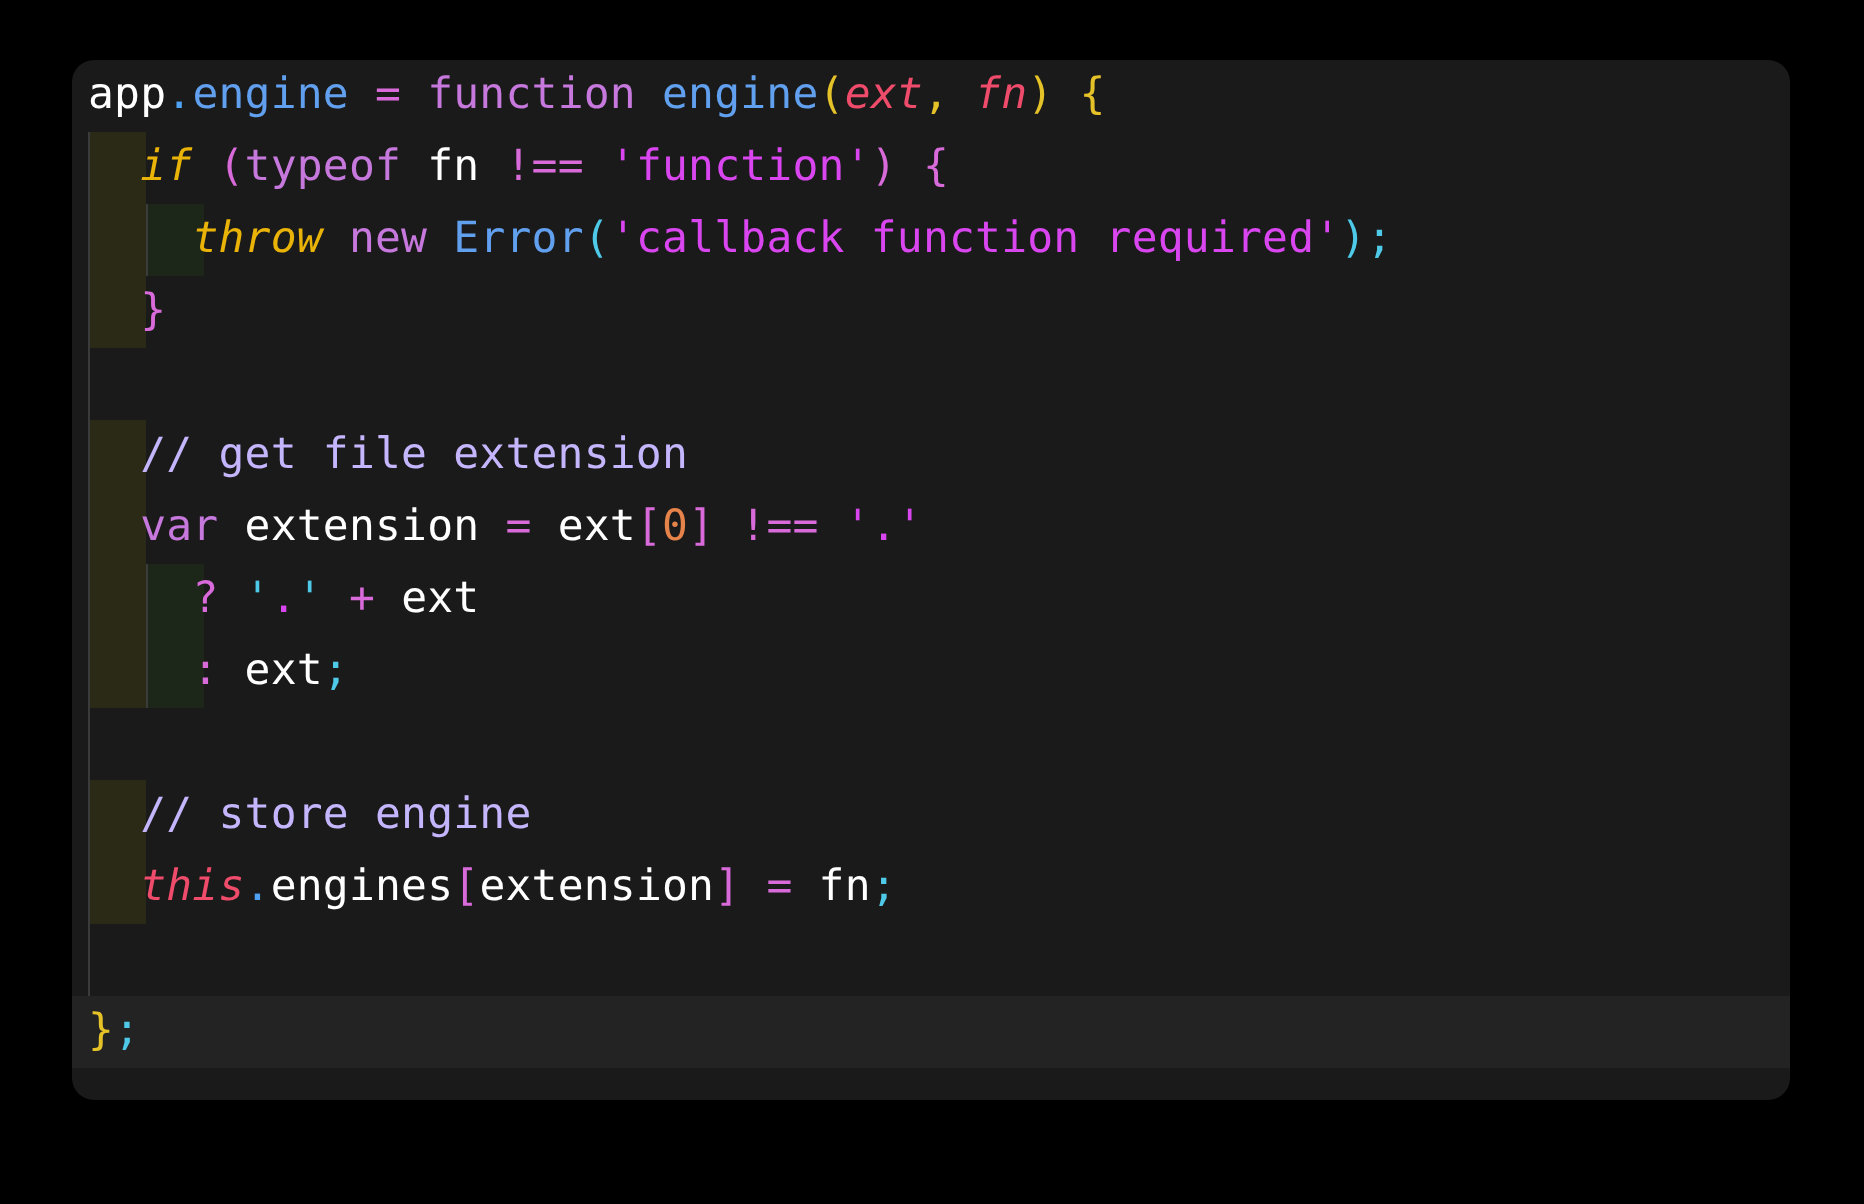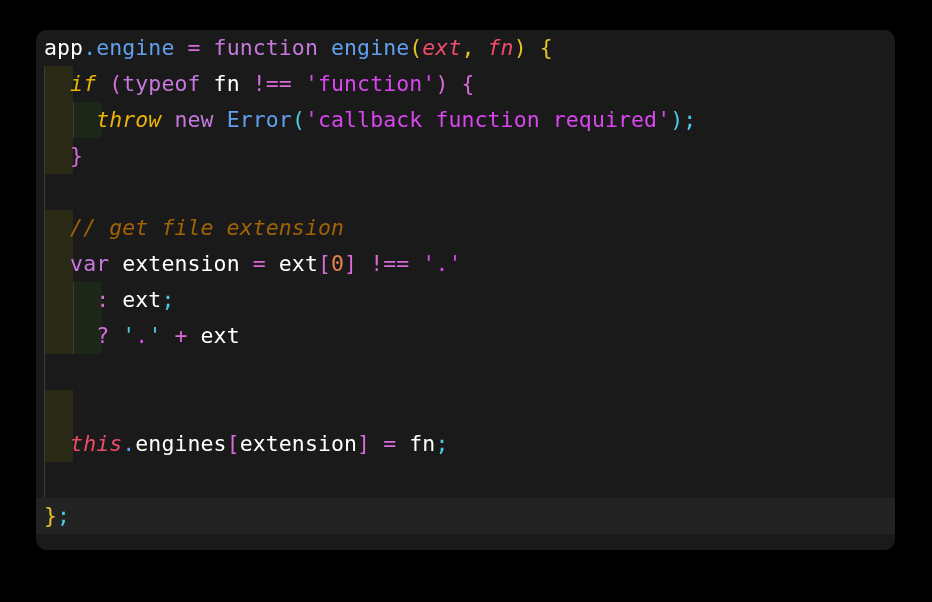--- a/index.html
+++ b/index.html
@@ -86,21 +86,21 @@
   .t-white    { color: #ffffff; }
   .t-keyword  { color: #c678dd; }             
   .t-control  { color: #eab308; font-style: italic; }  
   .t-this     { color: #ef4b6b; font-style: italic; }  
   .t-func     { color: #61a0ef; }             
   .t-dot      { color: #4ea1f3; }             
   .t-op       { color: #d96ad9; }             
   .t-string   { color: #d946ef; }             
   .t-quote    { color: #4ec9e8; }             
   .t-number   { color: #e5834a; }             
-  .t-comment  { color: #a16207; font-style: italic; }
+  .t-comment  { color: #c4b5fd; }
   .t-semi     { color: #4ec9e8; }             
   .t-br-y     { color: #e6c229; }             
   .t-br-m     { color: #d96ad9; }             
   .t-br-c     { color: #4ec9e8; }             
 </style>
 </head>
 <body>
 
 <div id="code-editor-panel">
   <div id="code-surface">
@@ -123,22 +123,22 @@
         <div class="indent-guide" style="left: 37px; top: 252px; height: 72px;"></div>
       </div>
     <div id="code-lines">
         <div class="code-line"><span class="line-text"><span class="t-white">app</span><span class="t-dot">.</span><span class="t-func">engine</span><span class="t-plain"> </span><span class="t-op">=</span><span class="t-plain"> </span><span class="t-keyword">function</span><span class="t-plain"> </span><span class="t-func">engine</span><span class="t-br-y">(</span><span class="t-this">ext</span><span class="t-br-y">,</span><span class="t-plain"> </span><span class="t-this">fn</span><span class="t-br-y">)</span><span class="t-plain"> </span><span class="t-br-y">{</span></span></div>
         <div class="code-line"><span class="line-text"><span class="t-plain">  </span><span class="t-control">if</span><span class="t-plain"> </span><span class="t-br-m">(</span><span class="t-keyword">typeof</span><span class="t-plain"> </span><span class="t-white">fn</span><span class="t-plain"> </span><span class="t-op">!==</span><span class="t-plain"> </span><span class="t-string">'function'</span><span class="t-br-m">)</span><span class="t-plain"> </span><span class="t-br-m">{</span></span></div>
         <div class="code-line"><span class="line-text"><span class="t-plain">    </span><span class="t-control">throw</span><span class="t-plain"> </span><span class="t-keyword">new</span><span class="t-plain"> </span><span class="t-func">Error</span><span class="t-br-c">(</span><span class="t-string">'callback function required'</span><span class="t-br-c">)</span><span class="t-semi">;</span></span></div>
         <div class="code-line"><span class="line-text"><span class="t-plain">  </span><span class="t-br-m">}</span></span></div>
         <div class="code-line"><span class="line-text">&nbsp;</span></div>
         <div class="code-line"><span class="line-text"><span class="t-plain">  </span><span class="t-comment">// get file extension</span></span></div>
         <div class="code-line"><span class="line-text"><span class="t-plain">  </span><span class="t-keyword">var</span><span class="t-plain"> </span><span class="t-white">extension</span><span class="t-plain"> </span><span class="t-op">=</span><span class="t-plain"> </span><span class="t-white">ext</span><span class="t-br-m">[</span><span class="t-number">0</span><span class="t-br-m">]</span><span class="t-plain"> </span><span class="t-op">!==</span><span class="t-plain"> </span><span class="t-string">'.'</span></span></div>
+        <div class="code-line"><span class="line-text"><span class="t-plain">    </span><span class="t-op">?</span><span class="t-plain"> </span><span class="t-quote">'</span><span class="t-string">.</span><span class="t-quote">'</span><span class="t-plain"> </span><span class="t-op">+</span><span class="t-plain"> </span><span class="t-white">ext</span></span></div>
         <div class="code-line"><span class="line-text"><span class="t-plain">    </span><span class="t-op">:</span><span class="t-plain"> </span><span class="t-white">ext</span><span class="t-semi">;</span></span></div>
-        <div class="code-line"><span class="line-text"><span class="t-plain">    </span><span class="t-op">?</span><span class="t-plain"> </span><span class="t-quote">'</span><span class="t-string">.</span><span class="t-quote">'</span><span class="t-plain"> </span><span class="t-op">+</span><span class="t-plain"> </span><span class="t-white">ext</span></span></div>
         <div class="code-line"><span class="line-text">&nbsp;</span></div>
-        <div class="code-line"><span class="line-text"><span class="t-plain">  </span></span></div>
+        <div class="code-line"><span class="line-text"><span class="t-plain">  </span><span class="t-comment">// store engine</span></span></div>
         <div class="code-line"><span class="line-text"><span class="t-plain">  </span><span class="t-this">this</span><span class="t-dot">.</span><span class="t-white">engines</span><span class="t-br-m">[</span><span class="t-white">extension</span><span class="t-br-m">]</span><span class="t-plain"> </span><span class="t-op">=</span><span class="t-plain"> </span><span class="t-white">fn</span><span class="t-semi">;</span></span></div>
         <div class="code-line"><span class="line-text">&nbsp;</span></div>
         <div class="code-line is-current"><span class="line-text"><span class="t-br-y">}</span><span class="t-semi">;</span></span></div>
       </div>
   </div>
 </div>
 
 </body></html>

